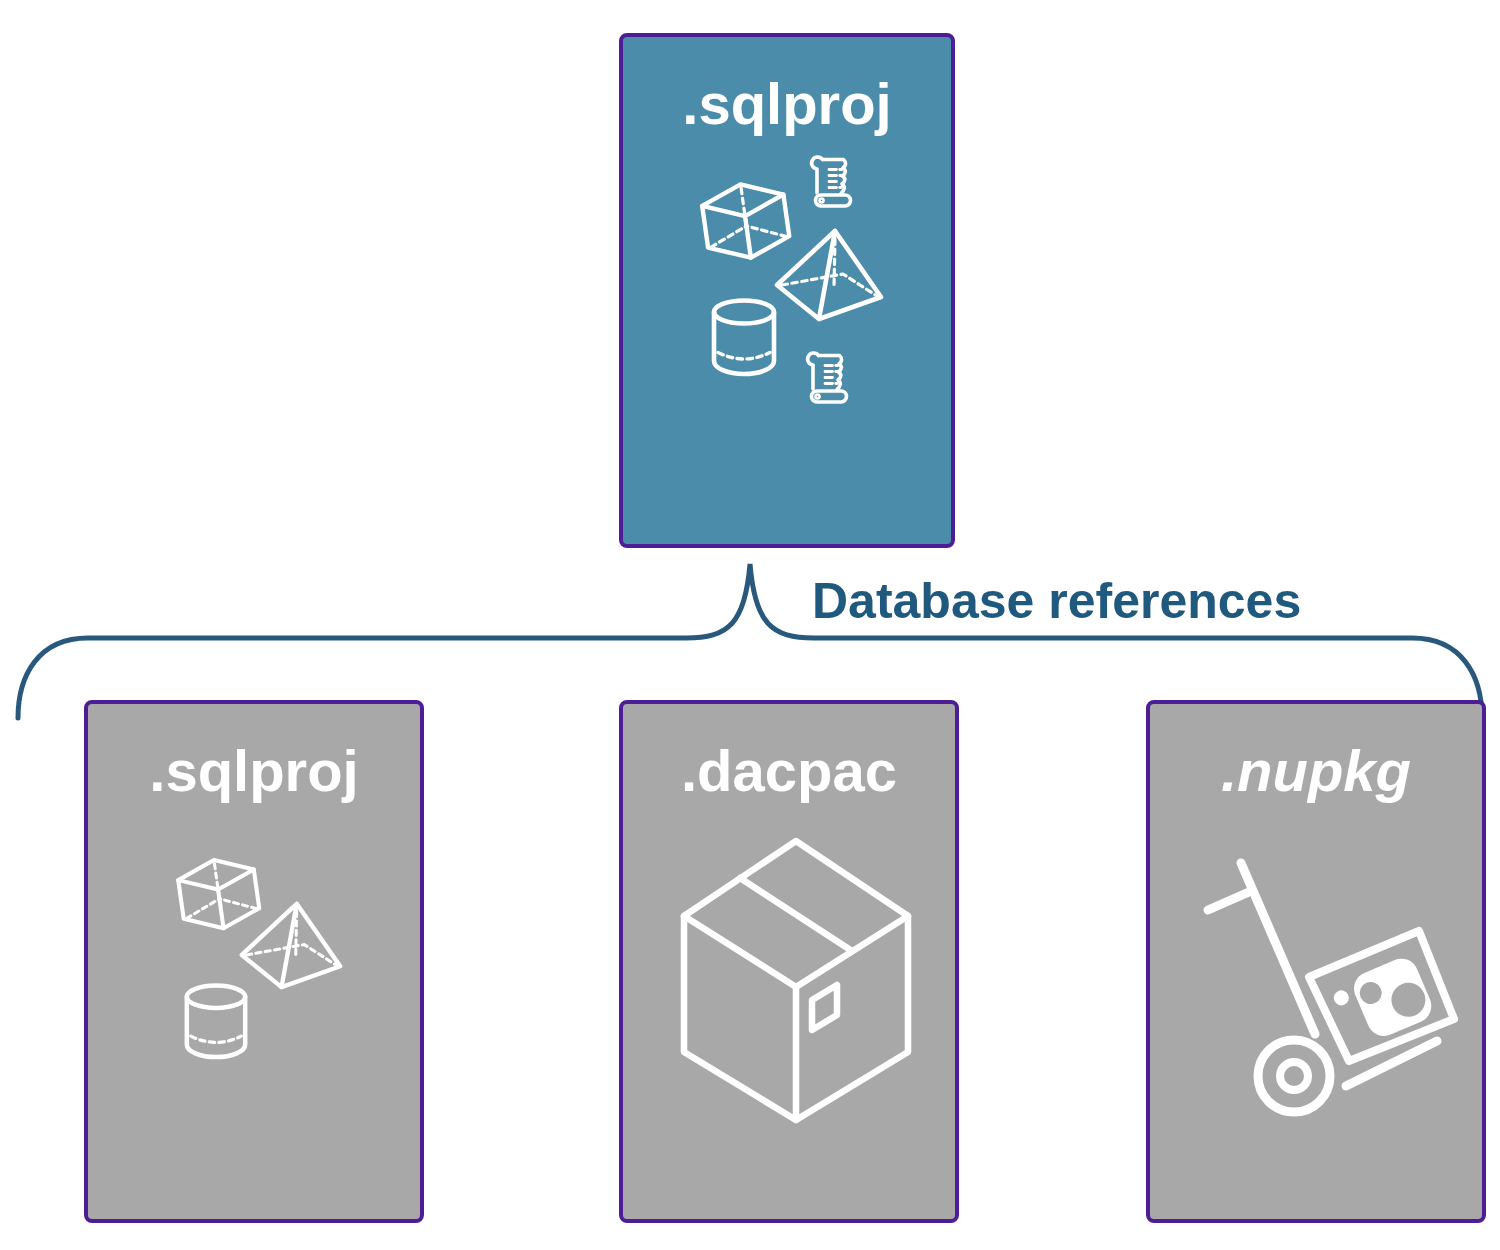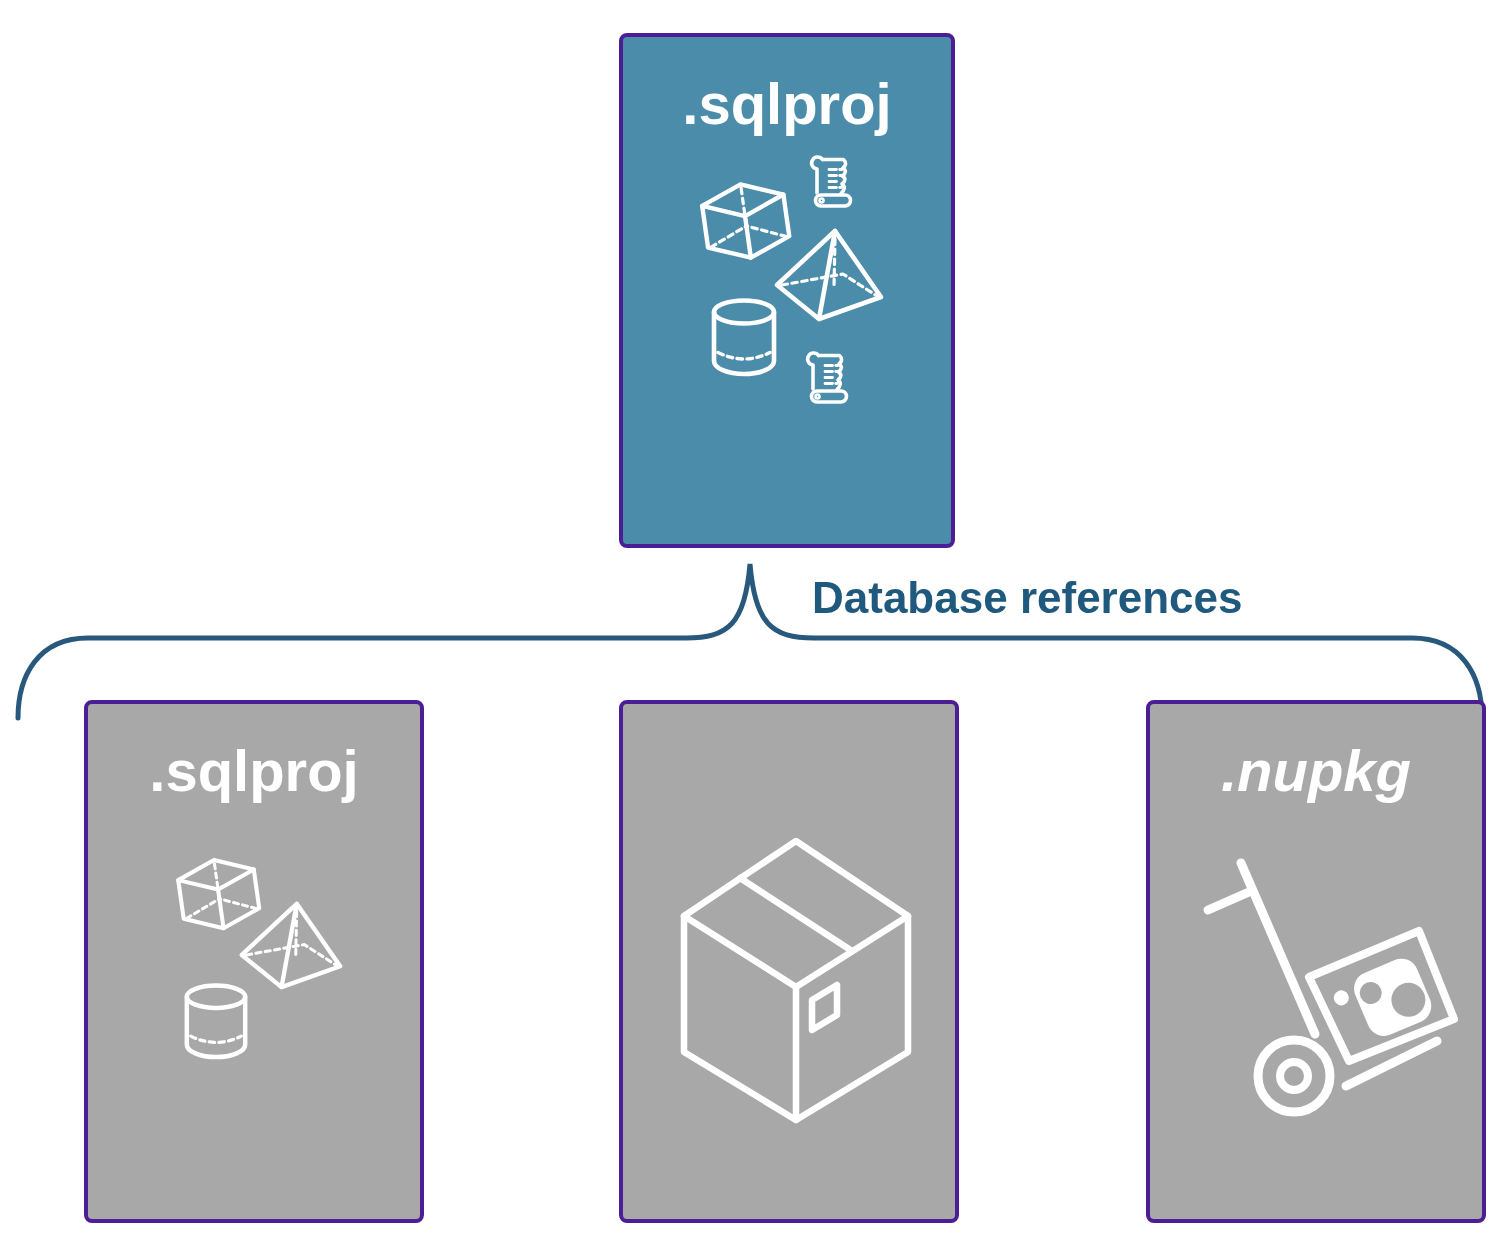--- a/index.html
+++ b/index.html
@@ -19,21 +19,21 @@
     text-align:center;color:#fff;font-weight:700;font-size:58px;line-height:1;
     margin-top:38px;letter-spacing:0;
   }
   .cluster{position:absolute;}
   .root .cluster{left:72px;top:118px;}
   .c1 .cluster{left:88px;top:152px;}
   .c2 .cluster{left:53px;top:132px;}
   .c3 .cluster{left:44px;top:150px;}
   .brace{position:absolute;left:0;top:0;width:1500px;height:1250px;pointer-events:none;}
   .connector-label{
-    position:absolute;left:812px;top:576px;font-size:44px;font-weight:700;color:#20597E;
+    position:absolute;left:812px;top:576px;font-size:50px;font-weight:700;color:#20597E;
     white-space:nowrap;line-height:1;
   }
   .defs-holder{position:absolute;width:0;height:0;overflow:hidden;}
 </style>
 </head>
 <body>
 
 <svg class="defs-holder" aria-hidden="true">
   <defs>
     <symbol id="sym-scroll" viewBox="0 0 54 56">
@@ -115,20 +115,21 @@
   <div class="node child c1">
     <div class="node-title">.sqlproj</div>
     <svg class="cluster" width="180" height="212" viewBox="0 0 180 212">
       <use href="#sym-cube" x="0" y="0" width="86" height="80"></use>
       <use href="#sym-pyramid" x="62" y="44" width="106" height="91"></use>
       <use href="#sym-cylinder" x="4" y="126" width="72" height="80"></use>
     </svg>
   </div>
 
   <div class="node child c2">
+    <div class="node-title">.dacpac</div>
     <svg class="cluster" width="240" height="290" viewBox="0 0 240 290">
       <use href="#sym-package" x="0" y="0" width="240" height="290"></use>
     </svg>
   </div>
 
   <div class="node child c3">
     <div class="node-title">.nupkg</div>
     <svg class="cluster" width="270" height="275" viewBox="0 0 270 275">
       <use href="#sym-dolly" x="0" y="0" width="270" height="275"></use>
     </svg>

